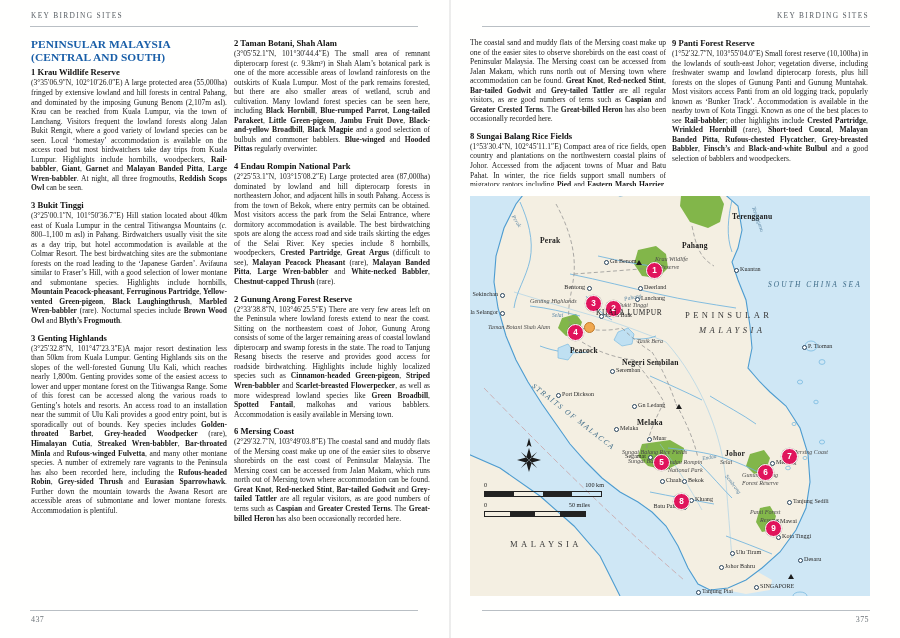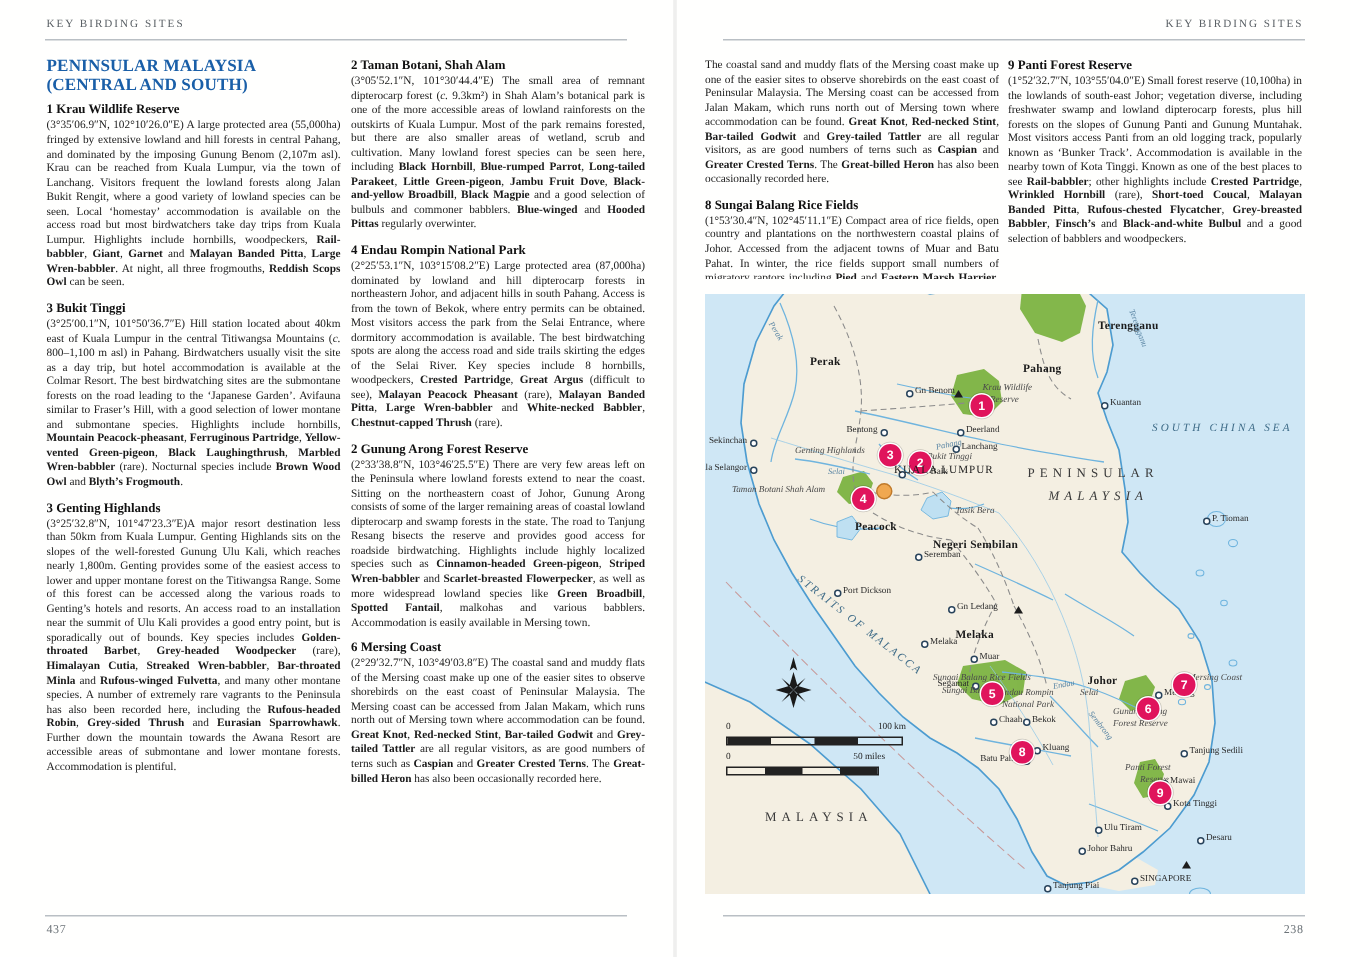--- a/index.html
+++ b/index.html
@@ -87,21 +87,21 @@
   <div class="page page-right"></div>
   <div class="gutter"></div>
 
   <div class="runhead runhead-l">KEY BIRDING SITES</div>
   <div class="runhead runhead-r">KEY BIRDING SITES</div>
   <div class="rule rule-l"></div>
   <div class="rule rule-r"></div>
   <div class="rule-b rule-bl"></div>
   <div class="rule-b rule-br"></div>
   <div class="folio folio-l">437</div>
-  <div class="folio folio-r">238</div>
+  <div class="folio folio-r">375</div>
 
   <div class="col c1">
     <div class="sectitle">PENINSULAR MALAYSIA (CENTRAL AND SOUTH)</div>
     <h3 class="sub">1 Krau Wildlife Reserve</h3>
     <p class="body"><span>(3°35′06.9″N, 102°10′26.0″E)</span><span> A large protected area (55,000ha) fringed by extensive lowland and hill forests in central Pahang, and dominated by the imposing Gunung Benom (2,107m asl). Krau can be reached from Kuala Lumpur, via the town of Lanchang. Visitors frequent the lowland forests along Jalan Bukit Rengit, where a good variety of lowland species can be seen. Local ‘homestay’ accommodation is available on the access road but most birdwatchers take day trips from Kuala Lumpur. Highlights include hornbills, woodpeckers, <b>Rail-babbler</b>, <b>Giant</b>, <b>Garnet</b> and <b>Malayan Banded Pitta</b>, <b>Large Wren-babbler</b>. At night, all three frogmouths, <b>Reddish Scops Owl</b> can be seen.</span></p>
     <div class="gap"></div>
     <h3 class="sub">3 Bukit Tinggi</h3>
     <p class="body"><span>(3°25′00.1″N, 101°50′36.7″E)</span><span> Hill station located about 40km east of Kuala Lumpur in the central Titiwangsa Mountains (<i>c.</i> 800–1,100 m asl) in Pahang. Birdwatchers usually visit the site as a day trip, but hotel accommodation is available at the Colmar Resort. The best birdwatching sites are the submontane forests on the road leading to the ‘Japanese Garden’. Avifauna similar to Fraser’s Hill, with a good selection of lower montane and submontane species. Highlights include hornbills, <b>Mountain Peacock-pheasant</b>, <b>Ferruginous Partridge</b>, <b>Yellow-vented Green-pigeon</b>, <b>Black Laughingthrush</b>, <b>Marbled Wren-babbler</b> (rare). Nocturnal species include <b>Brown Wood Owl</b> and <b>Blyth’s Frogmouth</b>.</span></p>
     <div class="gap"></div>
     <h3 class="sub">3 Genting Highlands</h3>

